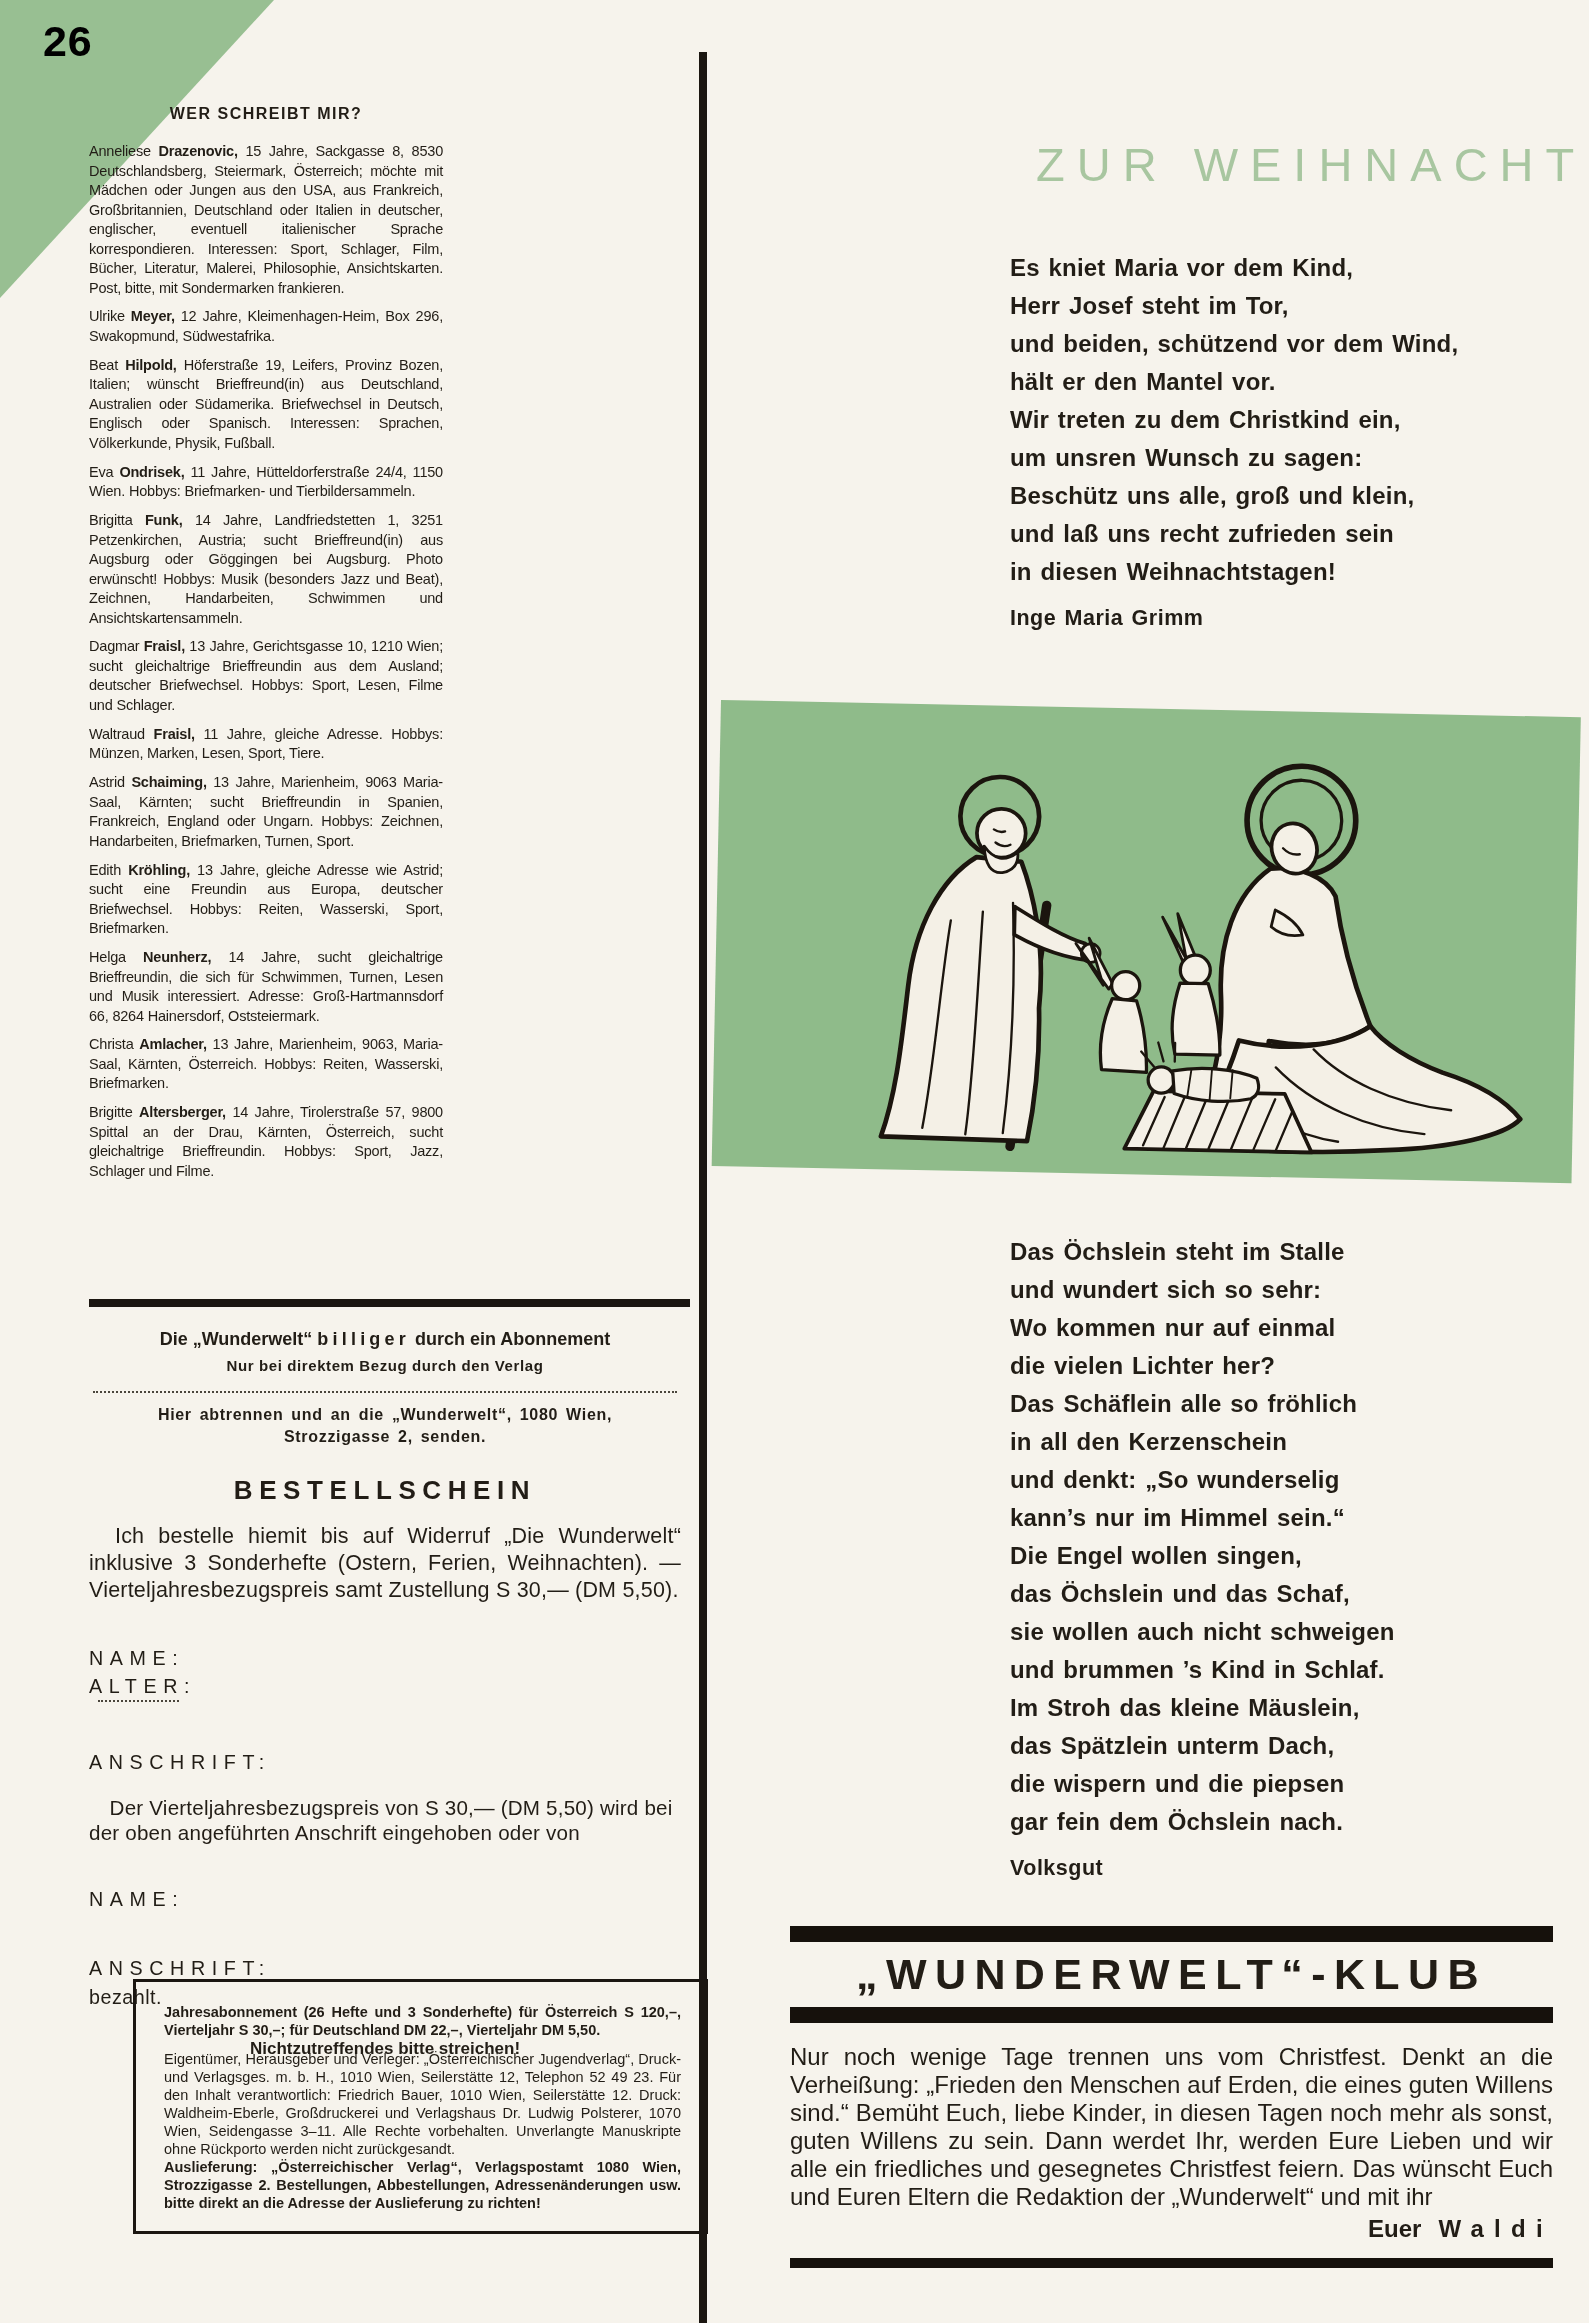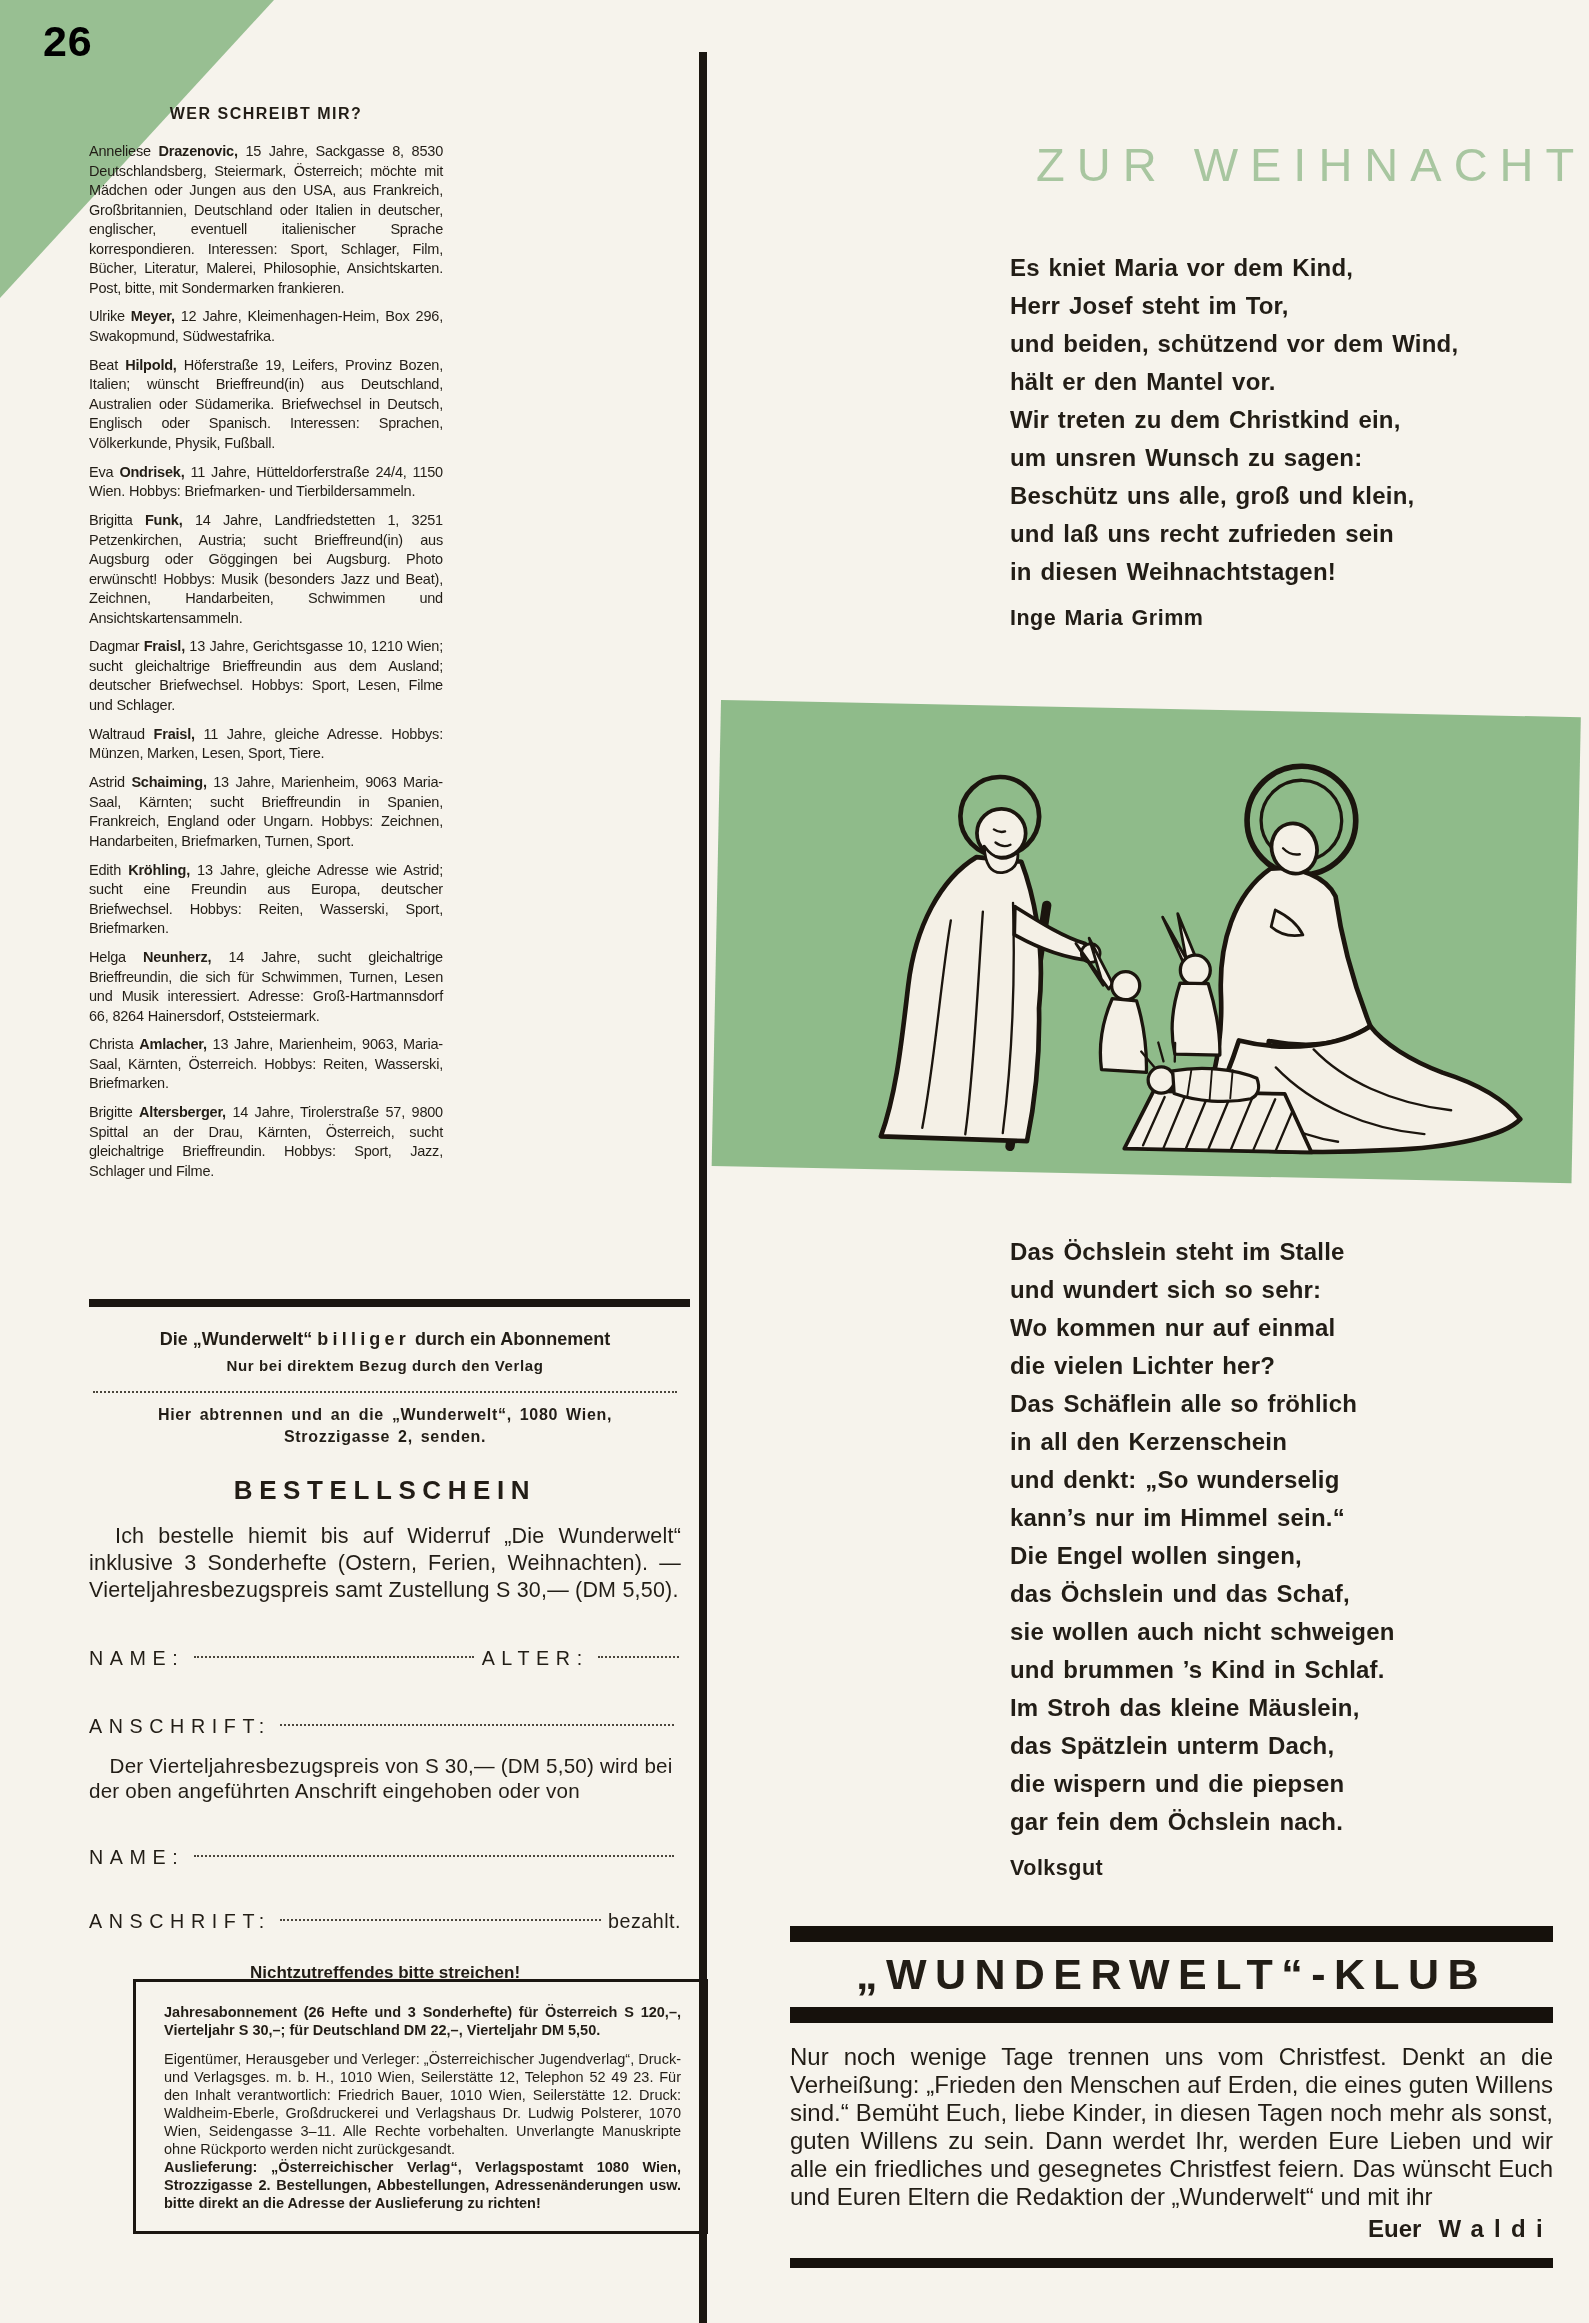--- a/index.html
+++ b/index.html
@@ -23,21 +23,21 @@
   .entry b{font-weight:700;}
   .rule-thick{position:absolute;left:0;top:1194px;width:601px;height:8.4px;background:#1b1611;}
   .abo{position:absolute;left:0;top:1224px;width:592px;}
   .abo-title{text-align:center;font-size:18px;font-weight:700;}
   .abo-title .sp{letter-spacing:4.2px;}
   .abo-sub{text-align:center;font-size:15px;font-weight:700;letter-spacing:0.6px;margin-top:6.6px;}
   .dotted-rule{margin:17px 3.7px 11.2px 3.7px;border-top:2.8px dotted #4a453c;height:0;}
   .cut-note{width:468px;margin:4px auto;text-align:center;font-size:16px;font-weight:700;letter-spacing:0.7px;word-spacing:2.8px;line-height:22.5px;}
   .order-title{text-align:center;font-size:26px;font-weight:700;letter-spacing:6.6px;margin-top:26px;}
   .order-text{margin-top:17px;font-size:21.5px;line-height:27px;text-align:justify;text-indent:26px;letter-spacing:0.2px;}
-  .frow{display:flex;align-items:center;font-size:19.7px;letter-spacing:6.6px;}
+  .frow{display:flex;align-items:flex-start;font-size:19.7px;letter-spacing:6.6px;flex-direction:column;}
   .frow .plain{letter-spacing:0.5px;}
   .dotfill{flex:1;border-bottom:2.8px dotted #4a453c;margin:0 7.5px 3.7px 9.4px;height:1.9px;}
   .dotshort{width:81px;border-bottom:2.8px dotted #4a453c;margin:0 1.9px 3.7px 9.4px;height:1.9px;}
   .mt-name1{margin-top:43px;}
   .mt-ans1{margin-top:45px;}
   .payer-note{margin-top:15px;font-size:20.6px;line-height:25px;text-indent:20.6px;letter-spacing:0.2px;}
   .mt-name2{margin-top:43px;}
   .mt-ans2{margin-top:41px;}
   .strike-note{margin-top:30px;text-align:center;font-size:17px;font-weight:700;}
   .imprint{position:absolute;left:44px;top:1874px;width:517px;border:3.7px solid #1b1611;

